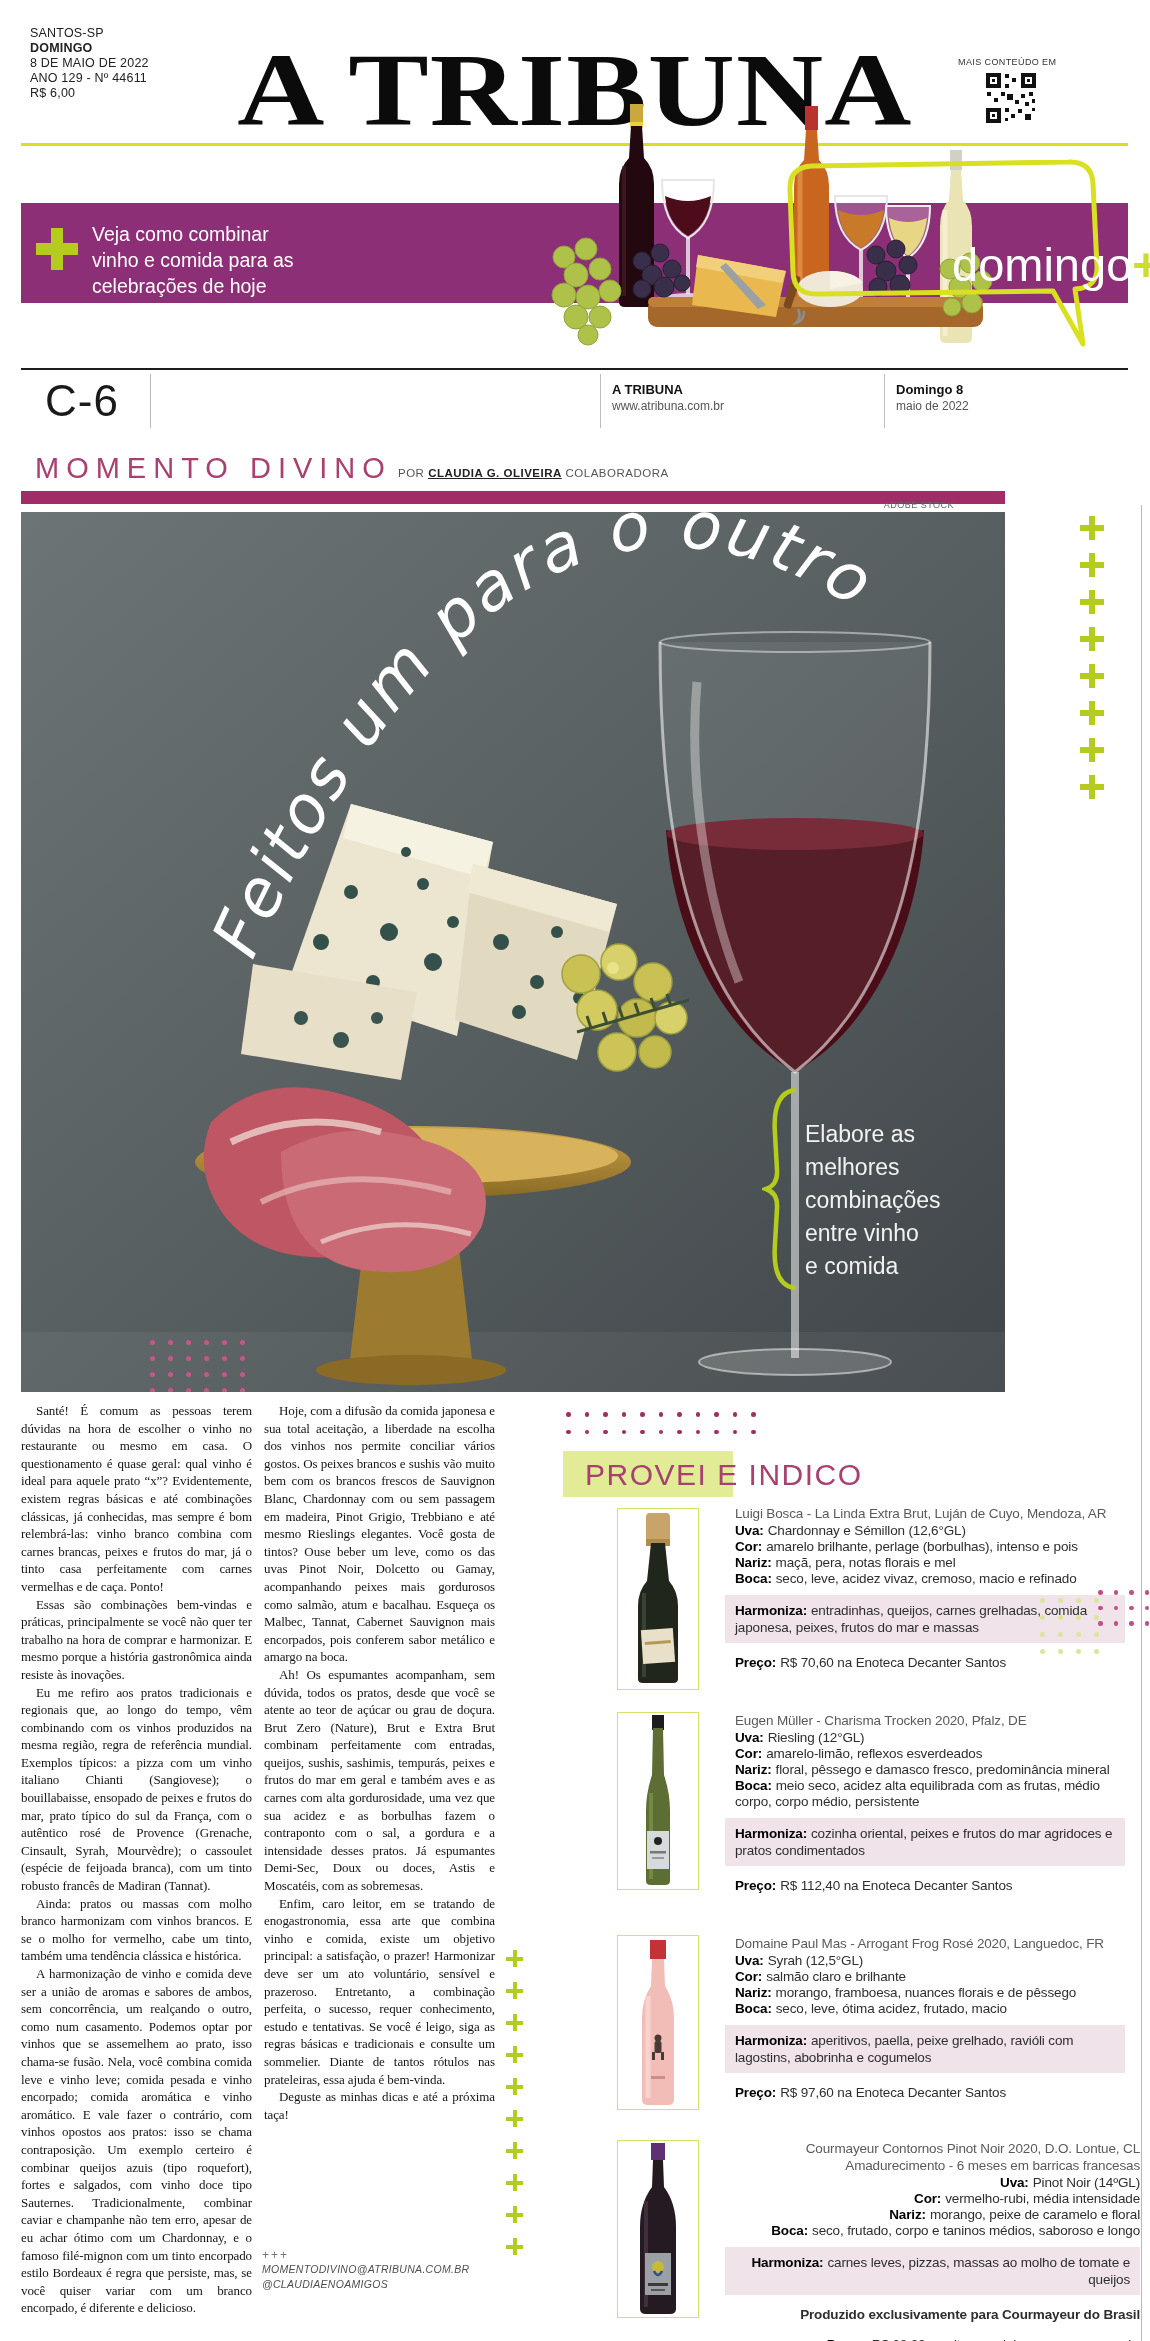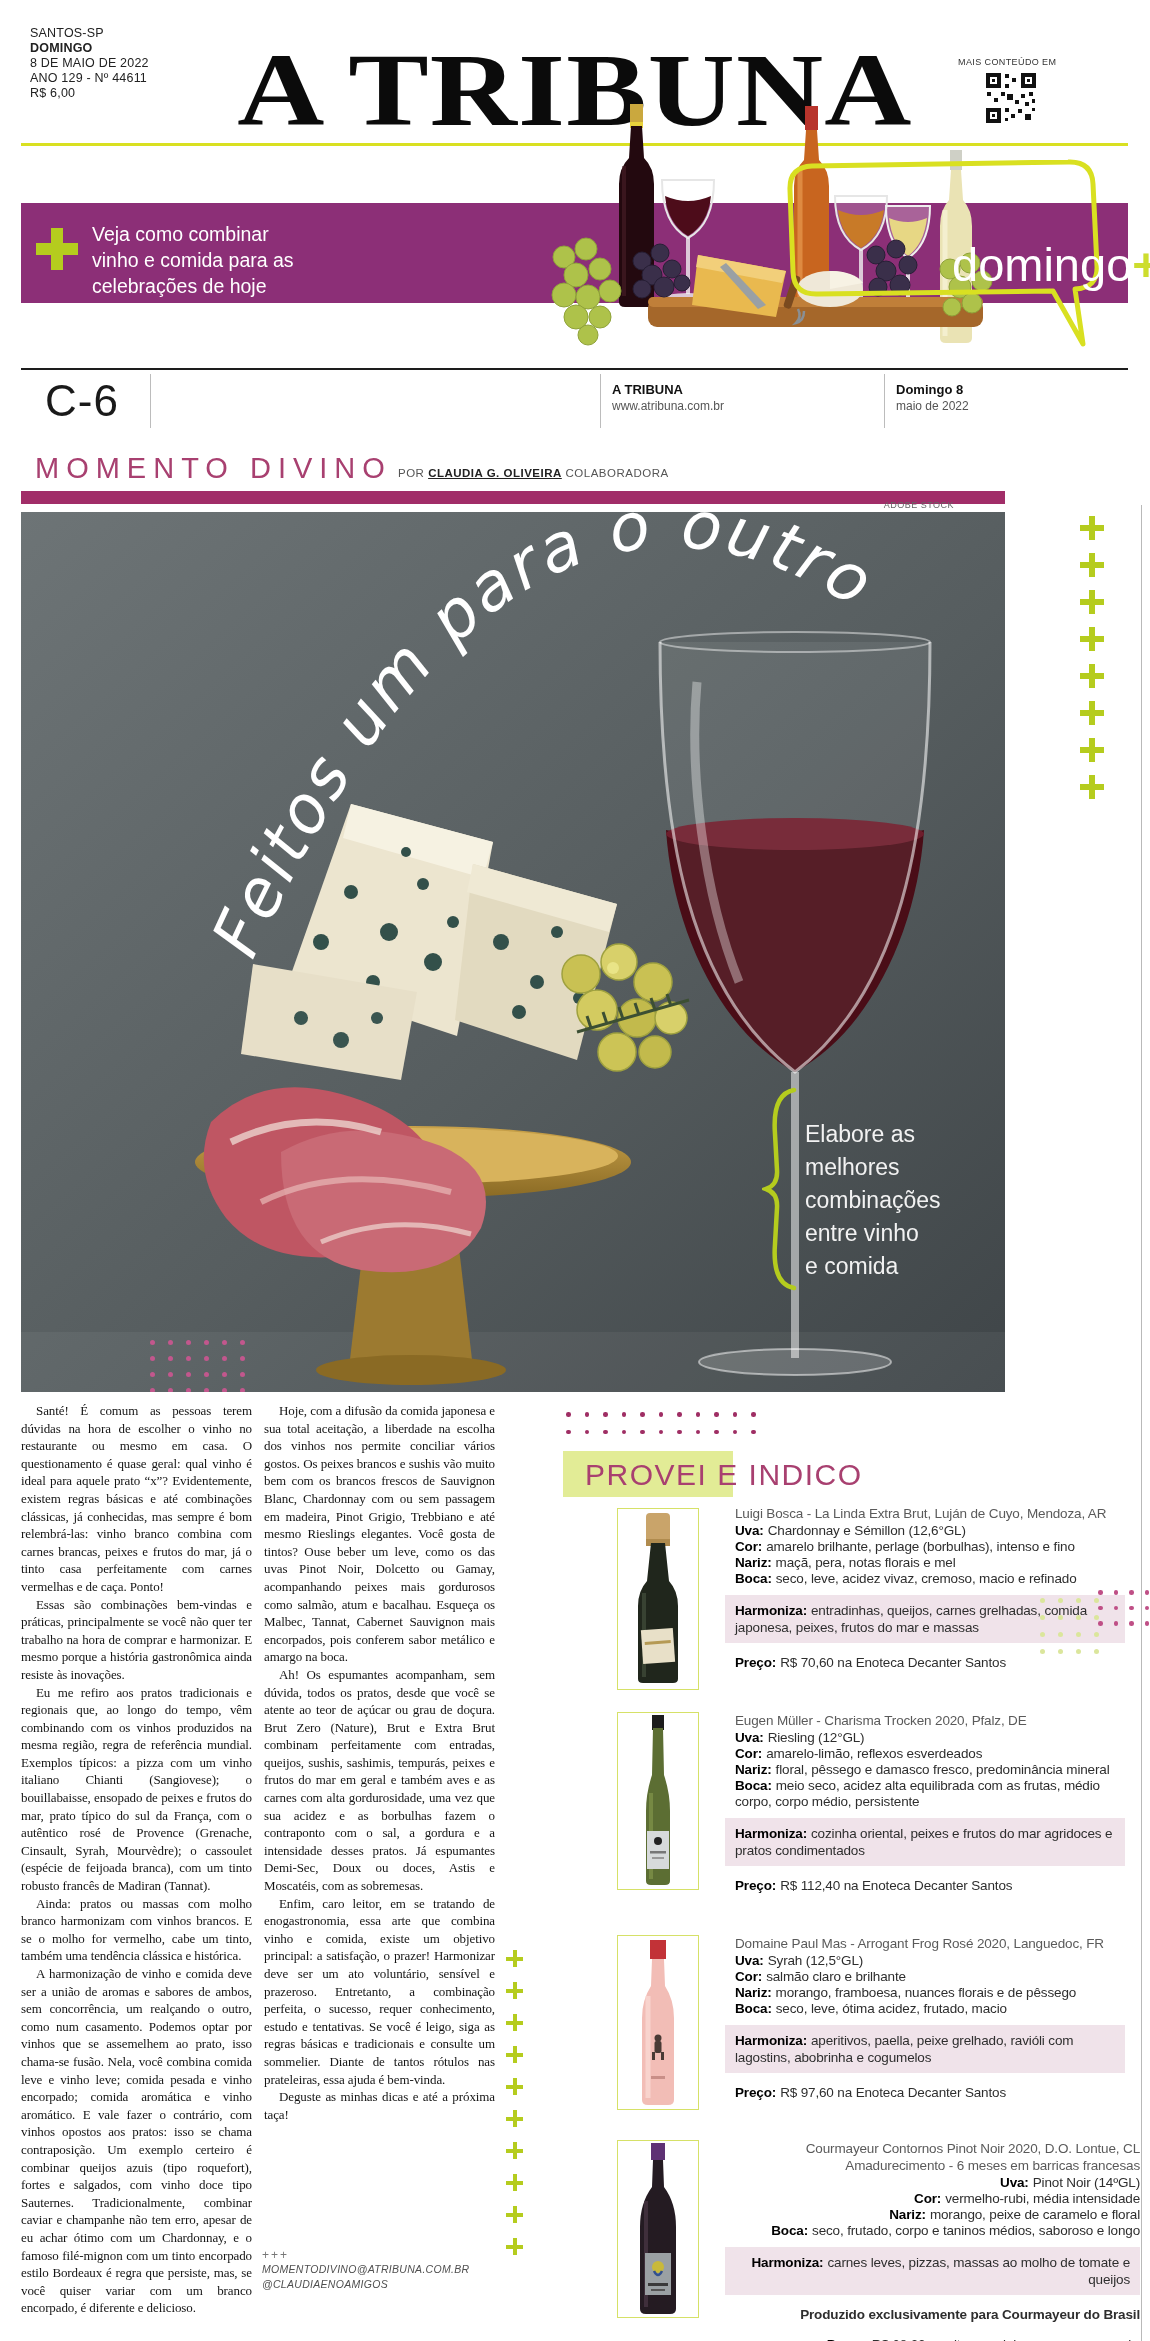--- a/index.html
+++ b/index.html
@@ -450,21 +450,21 @@
       <path d="M33 34 L47 34 L51 72 Q60 82 60 97 L60 170 Q60 174 55 174 L25 174 Q20 174 20 170 L20 97 Q20 82 29 72 Z" fill="#20261c"></path>
       <path d="M26 84 L26 168" stroke="#3e4a38" stroke-width="4" opacity=".8"></path>
       <rect x="24" y="120" width="32" height="34" fill="#e8e0c8" transform="rotate(-4 40 137)"></rect>
       <rect x="27" y="132" width="26" height="3" fill="#b59a55" transform="rotate(-4 40 137)"></rect>
     </svg>
   </div>
 
   <div class="abs card" style="left:735px;top:1506px;">
     <div class="wname">Luigi Bosca - La Linda Extra Brut, Luján de Cuyo, Mendoza, AR</div>
     <div class="row"><span class="lab">Uva:</span><span>Chardonnay e Sémillon (12,6°GL)</span></div>
-    <div class="row"><span class="lab">Cor:</span><span>amarelo brilhante, perlage (borbulhas), intenso e fino</span></div>
+    <div class="row"><span class="lab">Cor:</span><span>amarelo brilhante, perlage (borbulhas), intenso e pois</span></div>
     <div class="row"><span class="lab">Nariz:</span><span>maçã, pera, notas florais e mel</span></div>
     <div class="row"><span class="lab">Boca:</span><span>seco, leve, acidez vivaz, cremoso, macio e refinado</span></div>
     <div class="harm w1"><span class="lab">Harmoniza:</span><span>entradinhas, queijos, carnes grelhadas, comida japonesa, peixes, frutos do mar e massas</span></div>
     <div class="preco"><span class="lab">Preço:</span><span>R$ 70,60 na Enoteca Decanter Santos</span></div>
   </div>
   <div class="abs dots" style="left:1040px;top:1598px;grid-template-columns:repeat(4,1fr);gap:12px 13px;">
       <i style="width:5px;height:5px;background:#dbe69c;"></i>
       <i style="width:5px;height:5px;background:#dbe69c;"></i>
       <i style="width:5px;height:5px;background:#dbe69c;"></i>
       <i style="width:5px;height:5px;background:#dbe69c;"></i>

